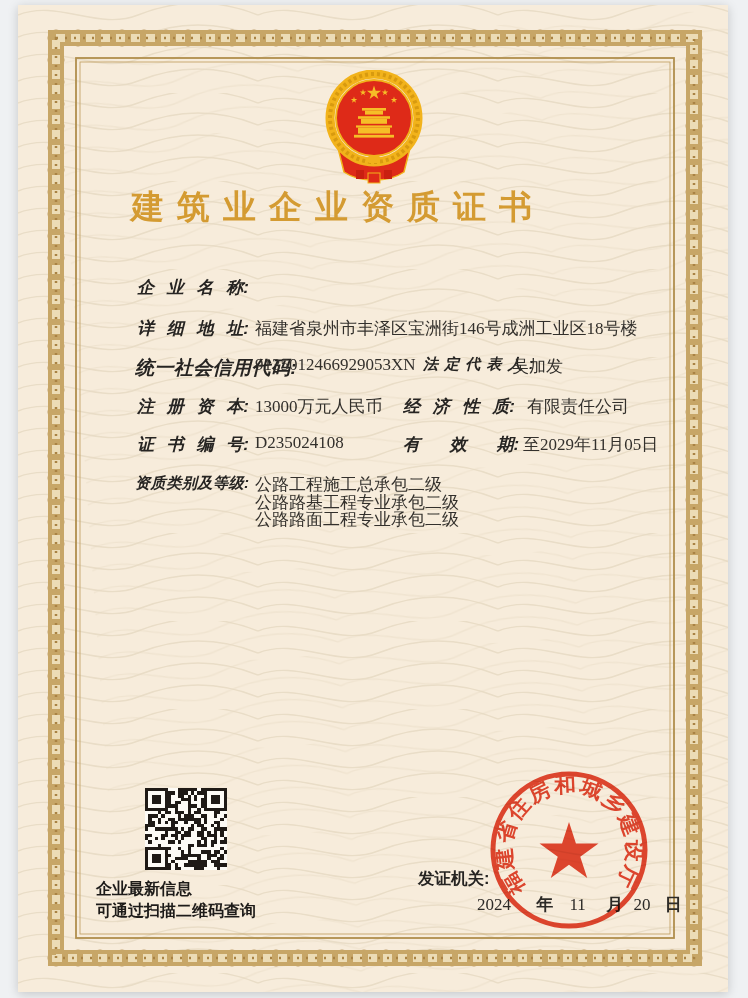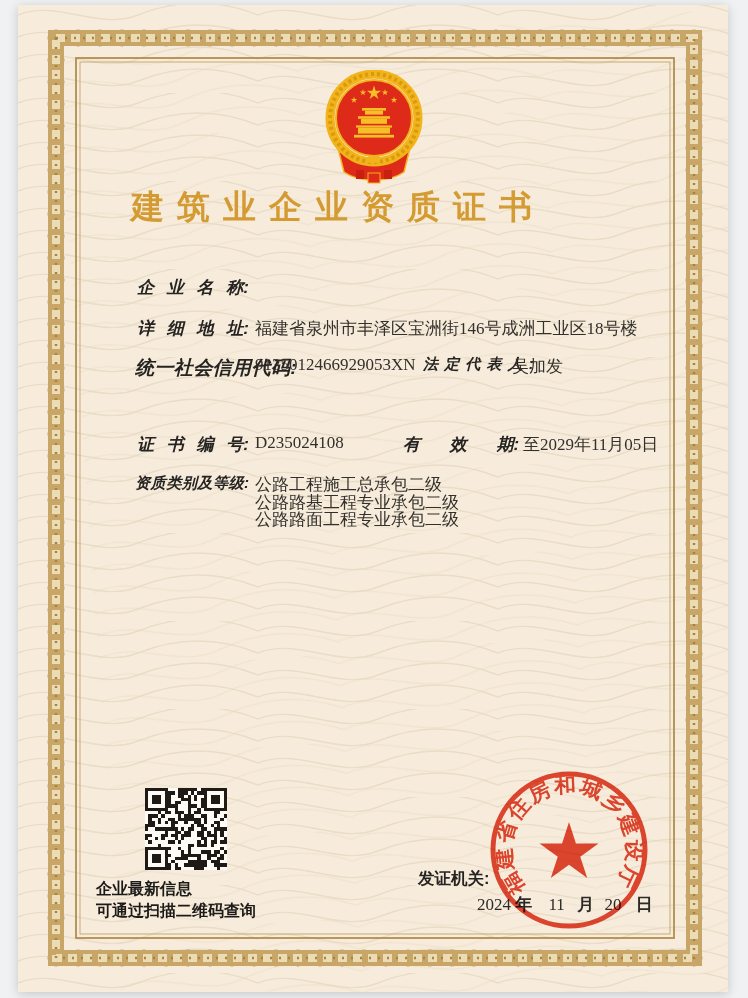--- a/index.html
+++ b/index.html
@@ -22,21 +22,21 @@
   .qr-wrap{position:absolute;left:145px;top:788px;width:82px;height:82px;background:#fdfbf6;}
   .qr-note{position:absolute;left:96px;top:878px;width:190px;
            font-family:"Liberation Sans","DejaVu Sans",sans-serif;font-weight:700;
            font-size:16px;line-height:1.4;color:#1d1b19;}
   .issuer{position:absolute;left:418px;top:868px;
           font-family:"Liberation Sans","DejaVu Sans",sans-serif;
           font-weight:700;font-size:16.5px;color:#262422;}
   .dateline{position:absolute;left:477px;top:893px;font-size:17px;color:#2c2a27;}
   .dateline .unit{font-family:"Liberation Sans","DejaVu Sans",sans-serif;font-weight:700;}
   .dateline span{display:inline-block;}
-  .d-y{margin-right:0;} .d-yu{margin-right:12px;} .d-m{margin-right:8px;}
+  .d-y{margin-right:21px;} .d-yu{margin-right:12px;} .d-m{margin-right:16px;}
   .d-mu{margin-right:6px;} .d-d{margin-right:10px;}
   .seal{position:absolute;left:486px;top:767px;mix-blend-mode:multiply;opacity:.92;}
   .emblem{position:absolute;left:312px;top:70px;}
 </style>
 </head>
 <body>
 
 <div class="stage">
   <div class="paper"></div>
 
@@ -236,20 +236,26 @@
   </div>
   <div class="row" style="top:317px">
     <span class="lbl" style="left:137px">详 细 地 址:</span>
     <span class="val" style="left:255px">福建省泉州市丰泽区宝洲街146号成洲工业区18号楼</span>
   </div>
   <div class="row" style="top:355px">
     <span class="lbl lbl-sm" style="left:135px">统一社会信用代码:</span>
     <span class="val" style="left:255px">9135012466929053XN</span>
     <span class="lbl lbl-mid" style="left:423px">法 定 代 表 人 :</span>
     <span class="val" style="left:512px">吴加发</span>
+  </div>
+  <div class="row" style="top:395px">
+    <span class="lbl" style="left:137px">注 册 资 本:</span>
+    <span class="val" style="left:255px">13000万元人民币</span>
+    <span class="lbl" style="left:403px">经 济 性 质:</span>
+    <span class="val" style="left:527px">有限责任公司</span>
   </div>
   <div class="row" style="top:433px">
     <span class="lbl" style="left:137px">证 书 编 号:</span>
     <span class="val" style="left:255px">D235024108</span>
     <span class="lbl lbl-wide" style="left:403px">有 效 期:</span>
     <span class="val" style="left:523px">至2029年11月05日</span>
   </div>
   <div class="row" style="top:473px;height:60px">
     <span class="lbl lbl-sm" style="left:135px;font-size:15.2px">资质类别及等级:</span>
     <span class="qualline" style="left:255px;top:0">公路工程施工总承包二级</span>

